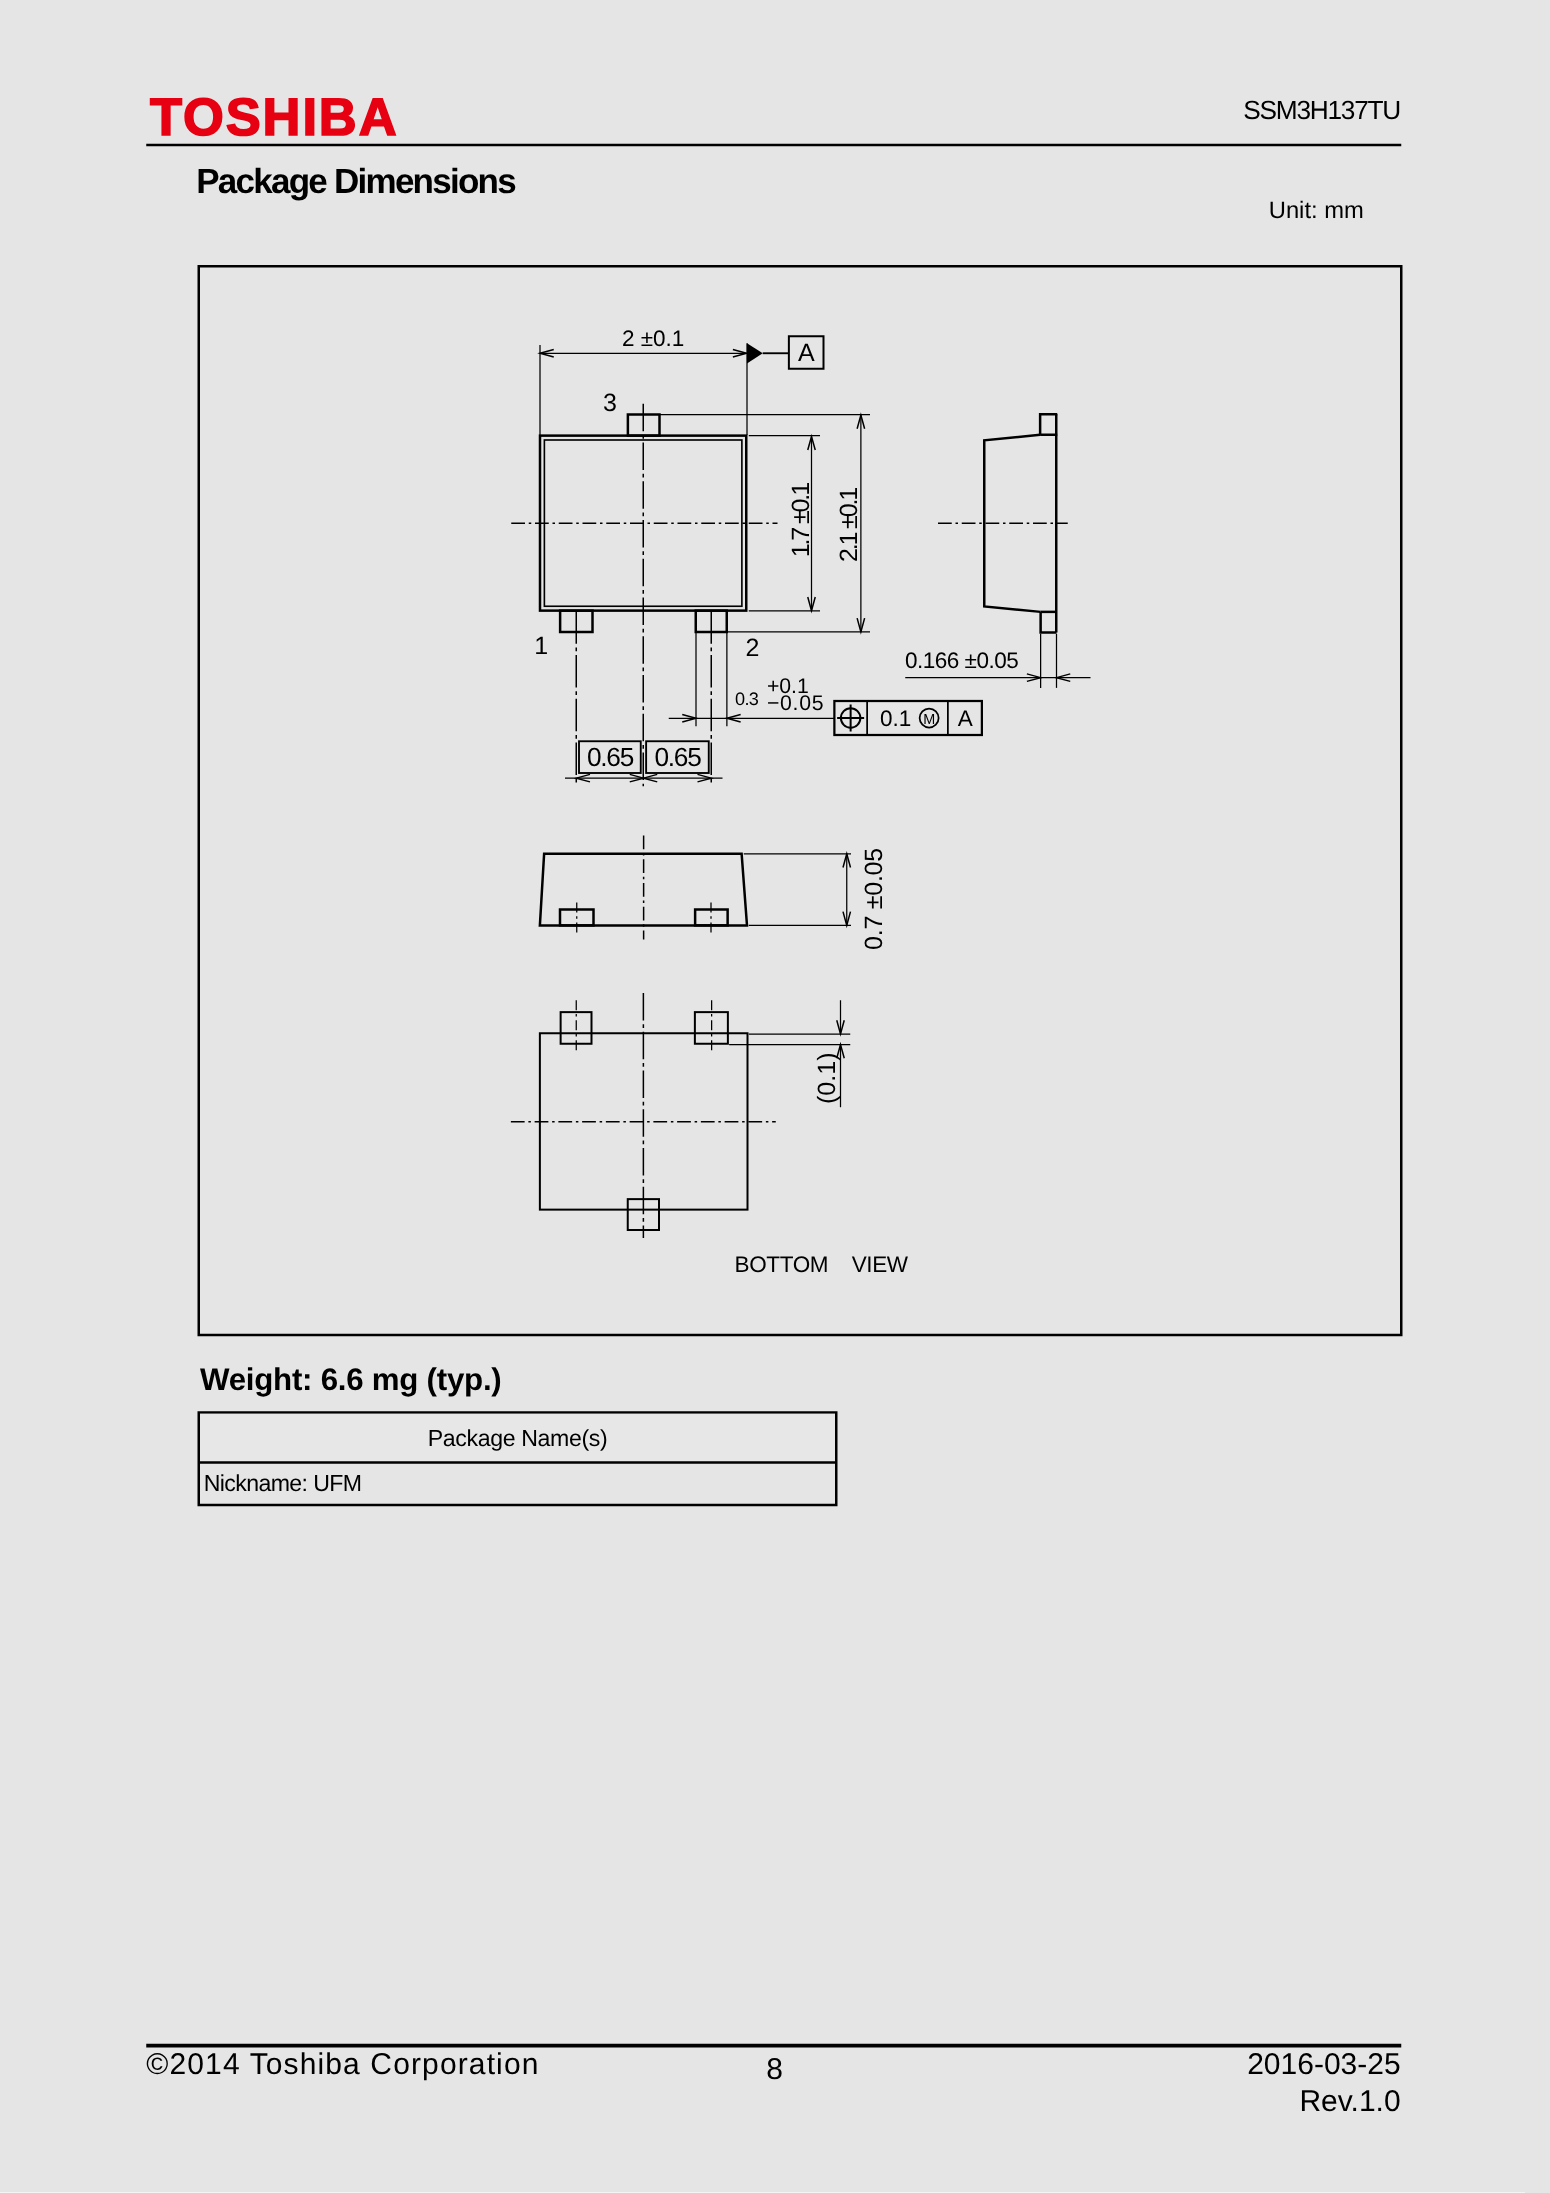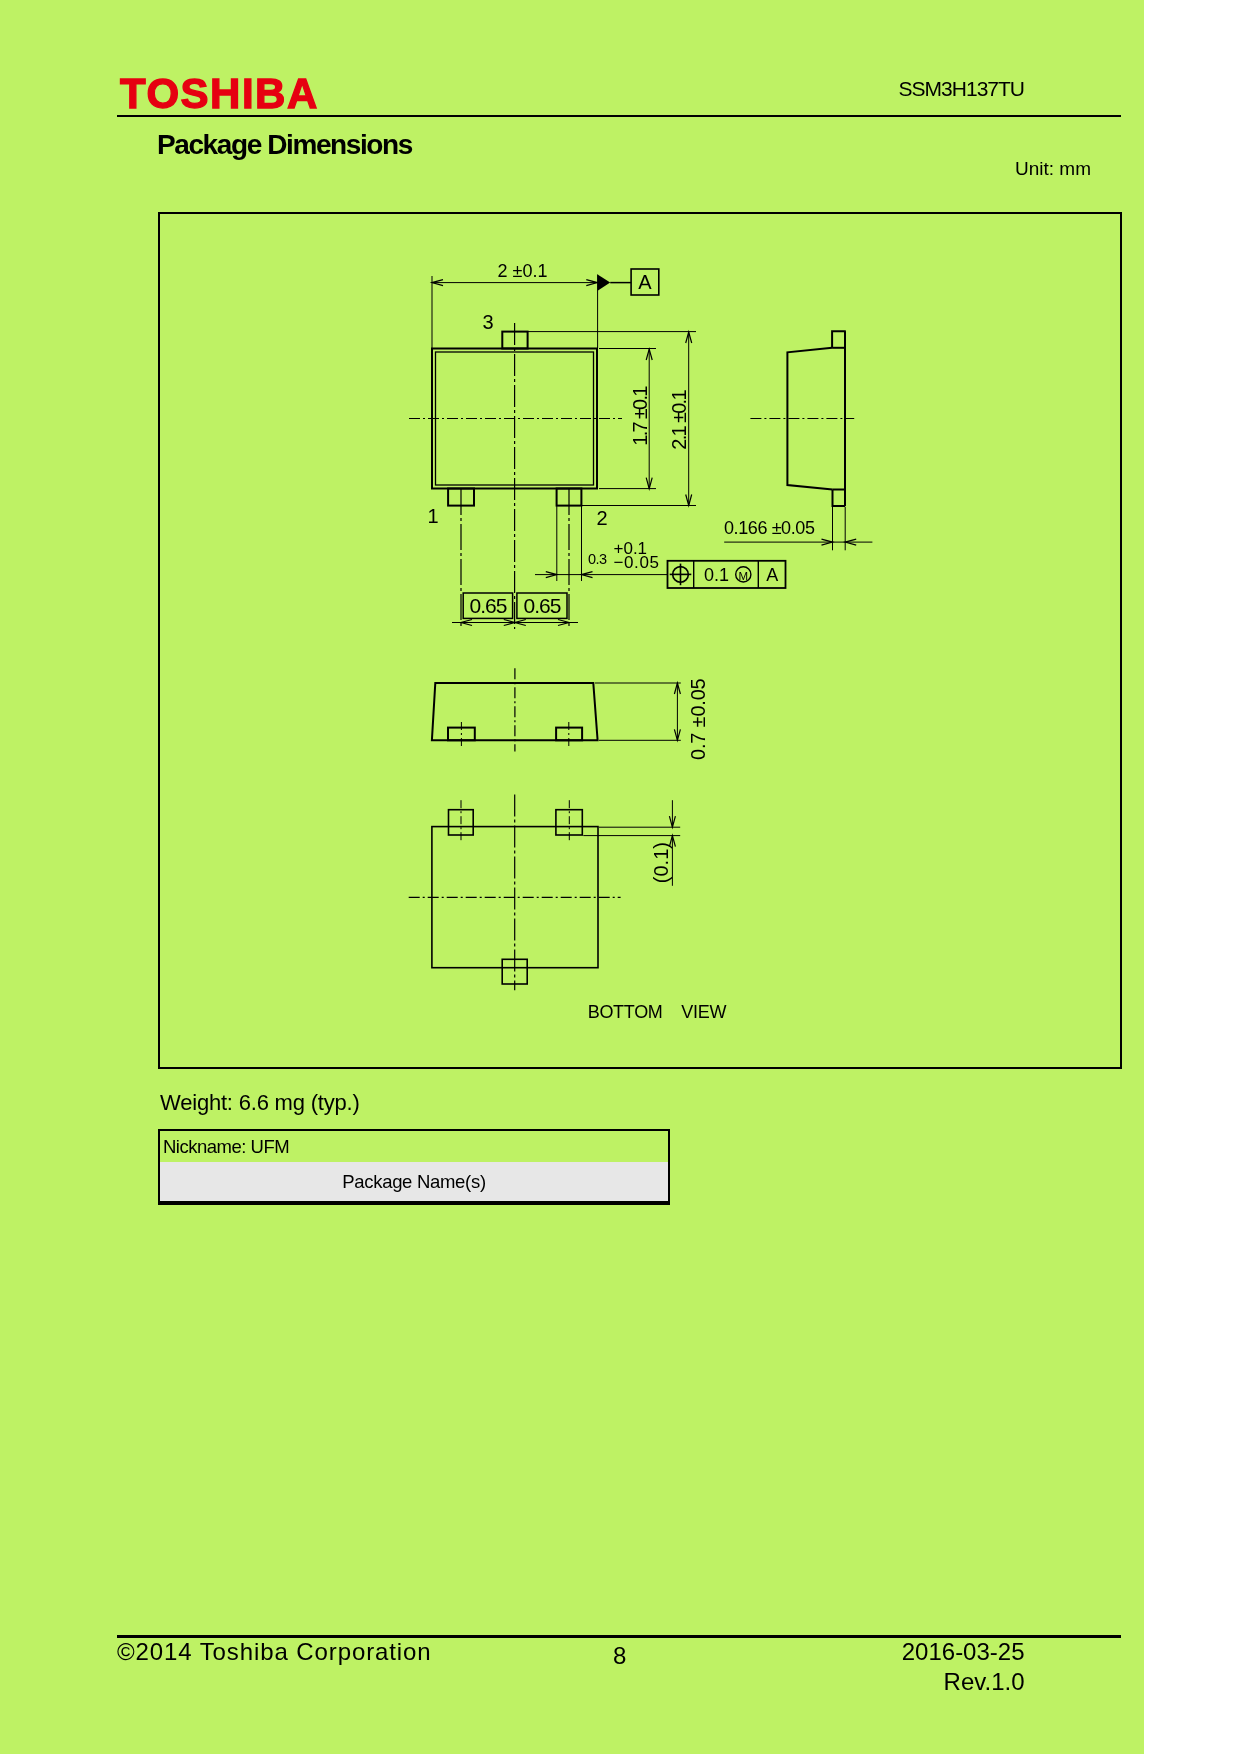--- a/index.html
+++ b/index.html
@@ -1,16 +1,16 @@
 <!DOCTYPE html>
 <html><head>
 <meta charset="utf-8">
 <style>
   html,body{margin:0;padding:0;background:#fff;}
-  #page{position:relative;width:1144px;height:1754px;background:#bef264;overflow:hidden;
+  #page{position:relative;width:1240px;height:1754px;background:#e5e5e5;overflow:hidden;
         font-family:"Liberation Sans",sans-serif;color:#000;}
   .abs{position:absolute;}
   svg text{font-family:"Liberation Sans",sans-serif;fill:#000;}
 </style>
 </head>
 <body>
 <div id="page">
 
   <div class="abs" style="left:120px;top:70px;font-size:42px;font-weight:bold;color:#e60011;letter-spacing:1.5px;-webkit-text-stroke:1.3px #e60011;">TOSHIBA</div>
 
@@ -195,27 +195,27 @@
       <text x="724" y="534" letter-spacing="-0.4">0.166 ±0.05</text>
 
       <text x="705.3" y="719.2" text-anchor="middle" font-size="20" letter-spacing="-0.2" transform="rotate(-90 705.3 719.2)">0.7 ±0.05</text>
 
       <text x="668" y="862.6" text-anchor="middle" font-size="20" transform="rotate(-90 668 862.6)">(0.1)</text>
 
       <text x="587.7" y="1017.5" font-size="18" letter-spacing="-0.3">BOTTOM&nbsp;&nbsp;&nbsp;&nbsp;VIEW</text>
     </g>
   </svg>
 
-  <div class="abs" style="left:160px;top:1090px;font-size:22px;letter-spacing:-0.2px;">Weight: 6.6 mg (typ.)</div>
+  <div class="abs" style="left:160px;top:1090px;font-size:25px;letter-spacing:-0.2px;font-weight:bold;">Weight: 6.6 mg (typ.)</div>
 
   <div class="abs" style="left:158px;top:1128.5px;width:508px;border:2px solid #000;">
 
+    <div style="background:#e7e7e7;border-bottom:2.5px solid #000;height:38.5px;line-height:39px;text-align:center;font-size:18.5px;letter-spacing:-0.3px;">Package Name(s)</div>
+
     <div style="height:31.5px;line-height:31px;font-size:18.5px;letter-spacing:-0.5px;padding-left:3px;">Nickname: UFM</div>
-
-    <div style="background:#e7e7e7;border-bottom:2.5px solid #000;height:38.5px;line-height:39px;text-align:center;font-size:18.5px;letter-spacing:-0.3px;">Package Name(s)</div>
   </div>
 
   <div class="abs" style="left:117px;top:1635px;width:1004px;height:2.5px;background:#000;"></div>
 
   <div class="abs" style="left:117px;top:1638px;font-size:24px;letter-spacing:0.9px;">©2014 Toshiba Corporation</div>
 
   <div class="abs" style="left:613px;top:1642px;font-size:24px;">8</div>
 
   <div class="abs" style="right:119.5px;top:1638px;font-size:24px;">2016-03-25</div>
 

